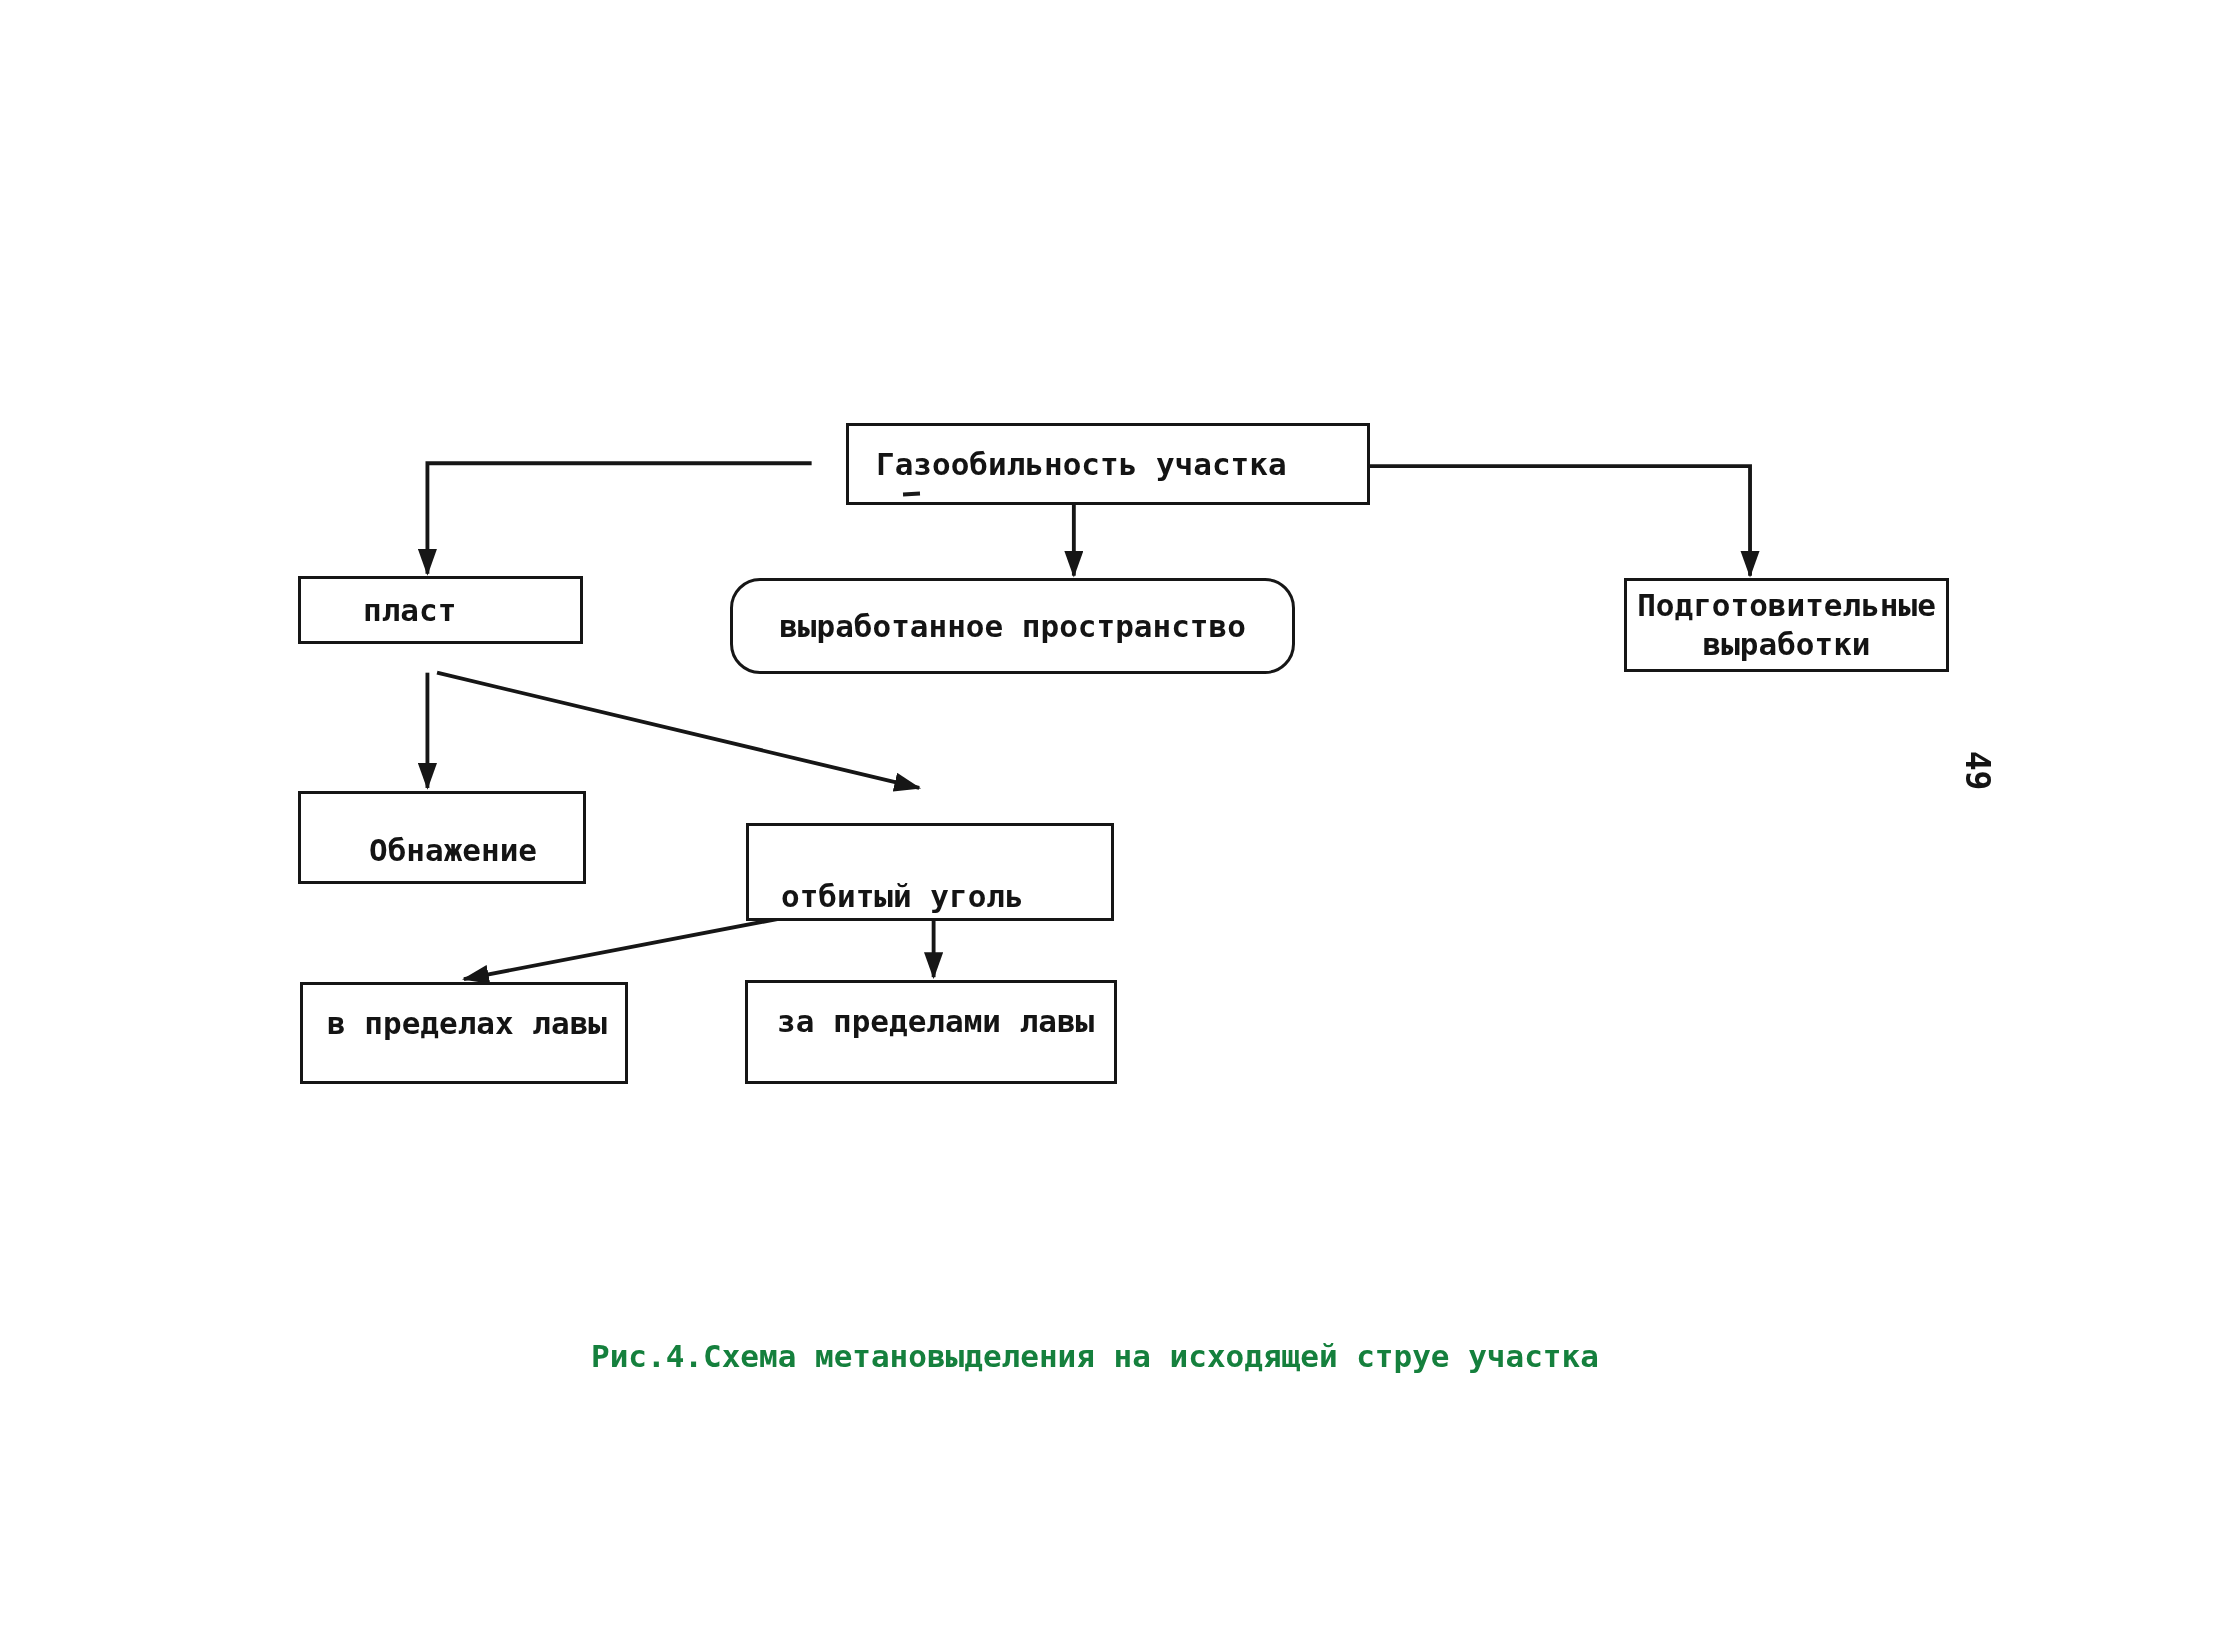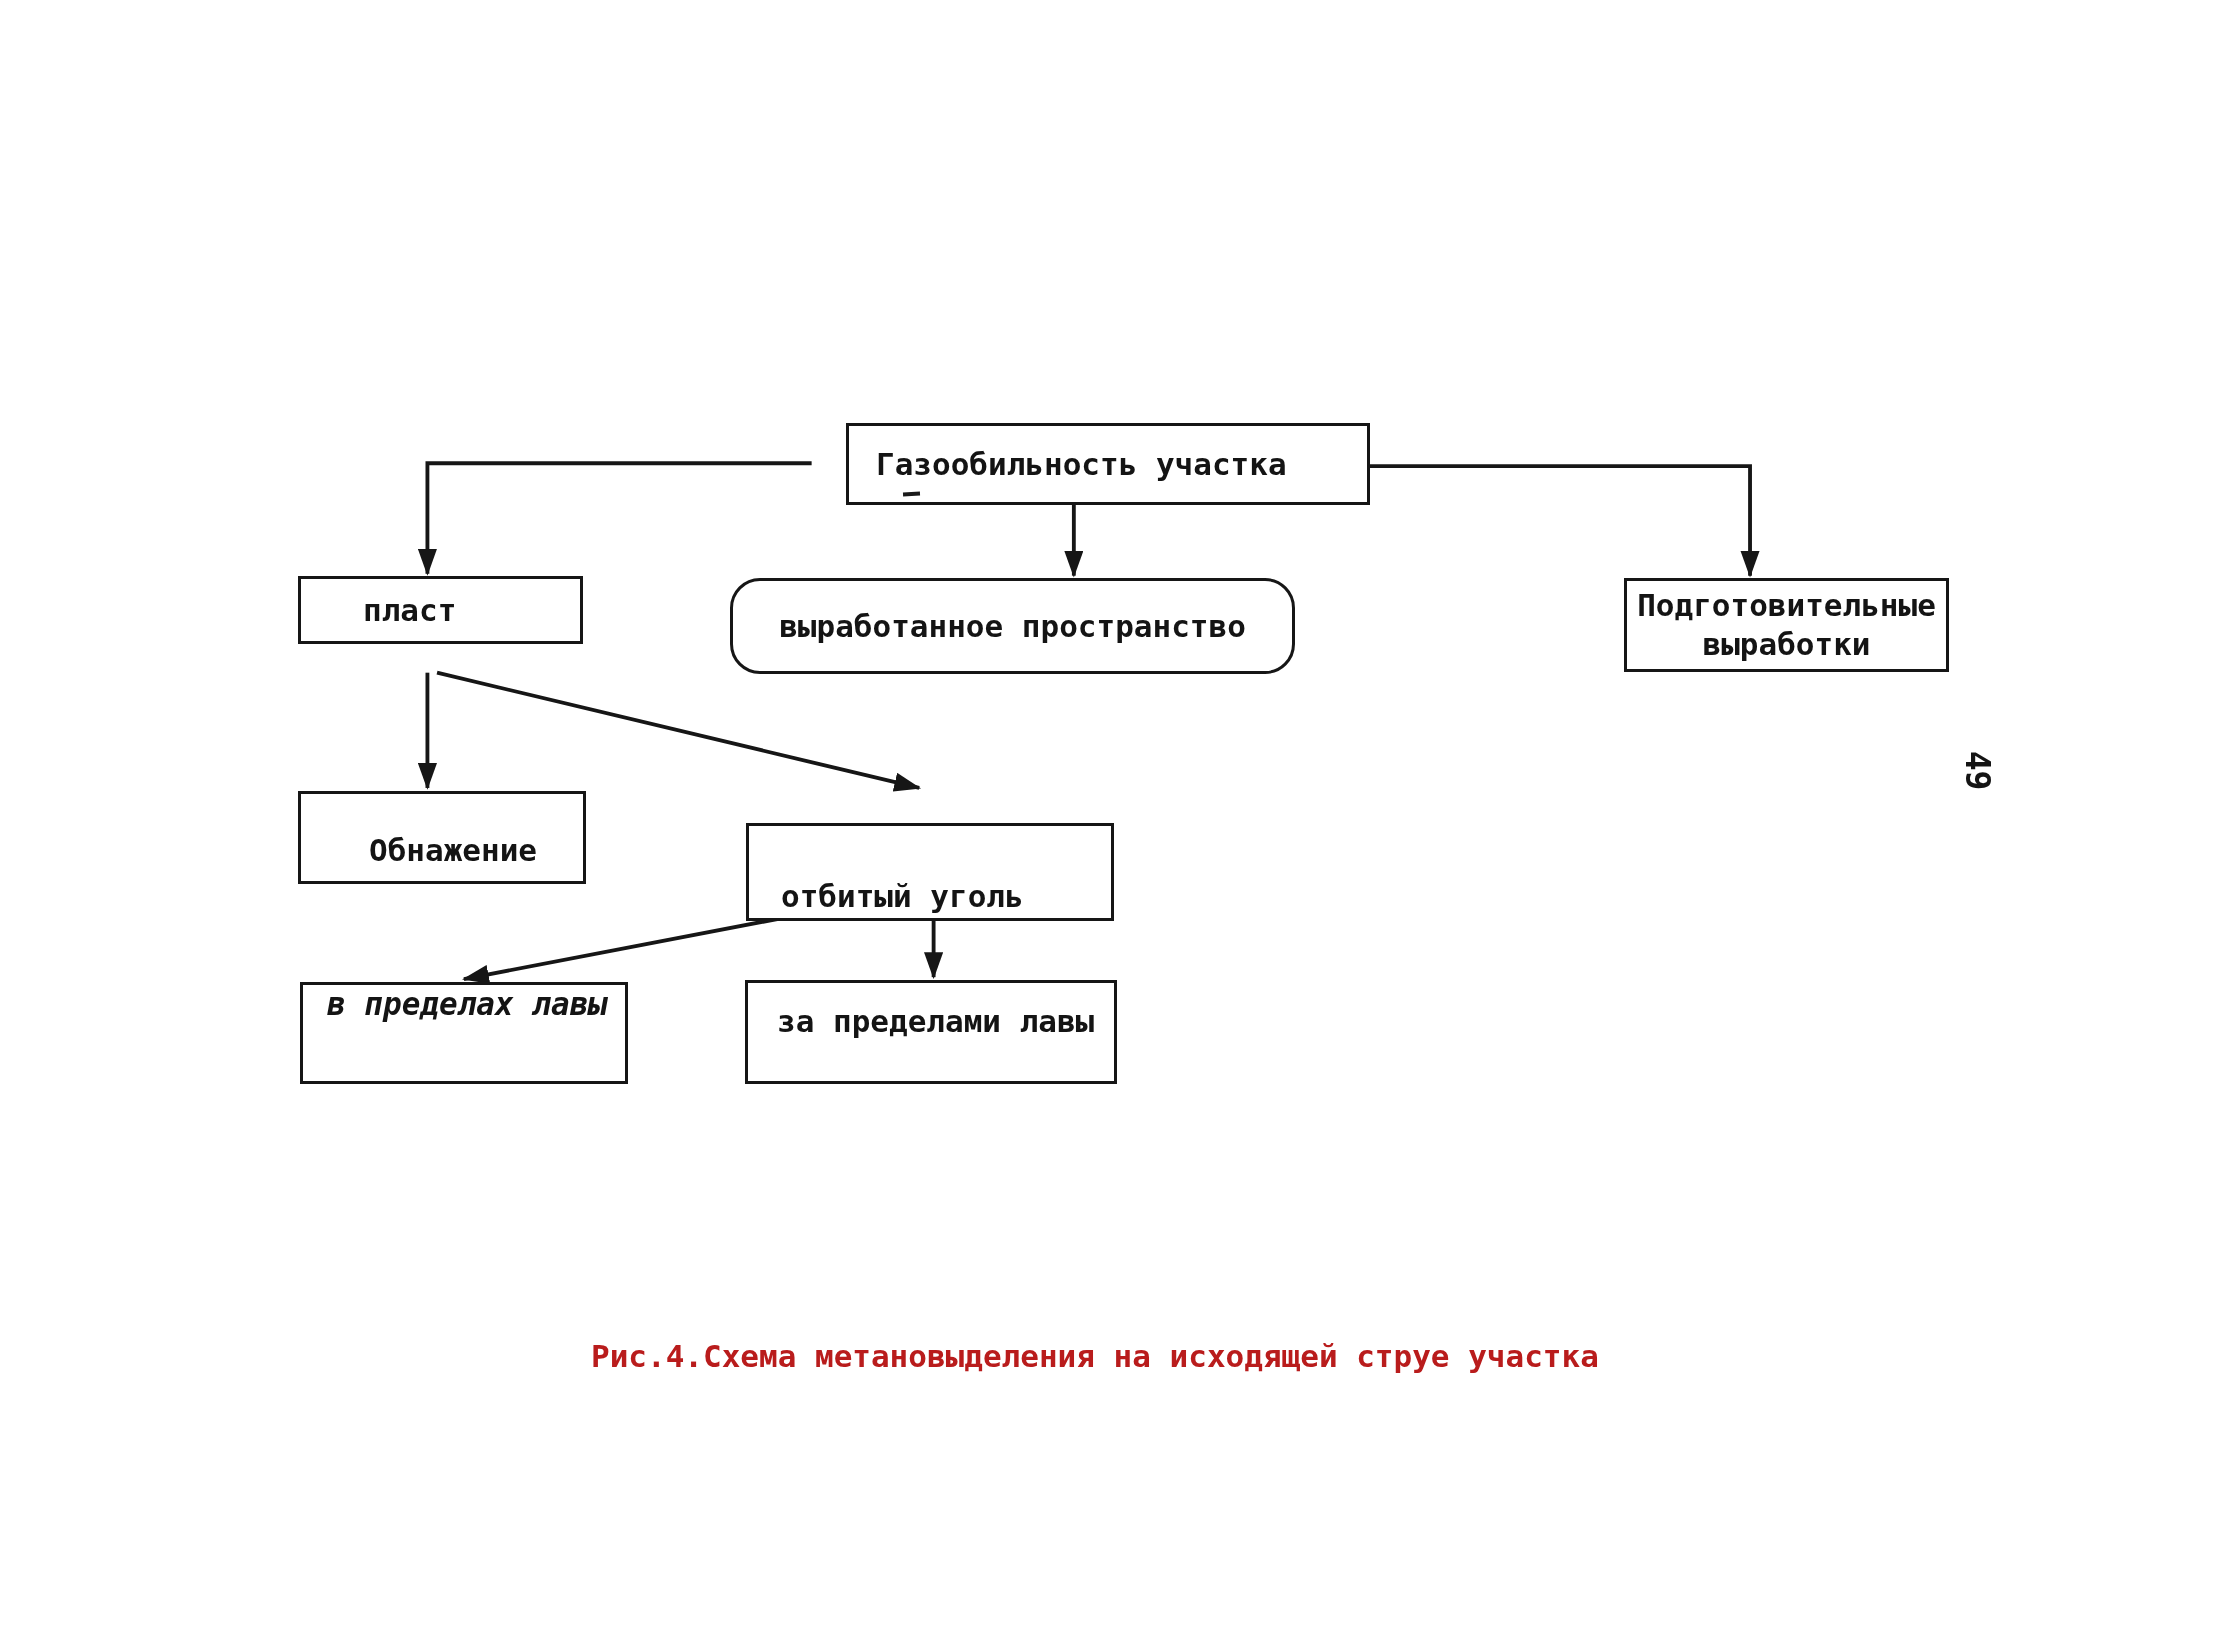--- a/index.html
+++ b/index.html
@@ -32,21 +32,21 @@
     color: #141414;
     white-space: pre-line;
   }
   .node-label.wrap { white-space: normal; text-align: center; }
   #figure-caption {
     position: absolute;
     left: 591px;
     top: 1338px;
     font-size: 31px;
     font-weight: bold;
-    color: #b91c1c;
+    color: #15803d;
     white-space: nowrap;
   }
   #page-number {
     position: absolute;
     left: 1958px;
     top: 751px;
     font-size: 33px;
     font-weight: bold;
     color: #141414;
     transform: rotate(90deg);
@@ -96,21 +96,21 @@
       </div>
       <div class="node" style="left: 1592px; top: 578px; width: 325px; height: 94px; justify-content: center; align-items: center; padding-left: 0px; padding-top: 0px; padding-bottom: 0px; margin-left: 32px;">
         <span class="node-label wrap">Подготовительные выработки</span>
       </div>
       <div class="node" style="left: 298px; top: 791px; width: 288px; height: 93px; justify-content: center; align-items: flex-end; padding-left: 22px; padding-top: 0px; padding-bottom: 11.5px;">
         <span class="node-label">Обнажение</span>
       </div>
       <div class="node" style="left: 746px; top: 791px; width: 368px; height: 98px; justify-content: flex-start; align-items: flex-end; padding-left: 32px; padding-top: 0px; padding-bottom: 2px; margin-top: 32px;">
         <span class="node-label">отбитый уголь</span>
       </div>
-      <div class="node" style="left: 300px; top: 982px; width: 328px; height: 102px; justify-content: flex-start; align-items: flex-start; padding-left: 24px; padding-bottom: 0px; font-style: italic;">
+      <div class="node" style="left: 300px; top: 982px; width: 328px; height: 102px; justify-content: flex-start; align-items: flex-start; padding-left: 24px; padding-top: 19px; padding-bottom: 0px;">
         <span class="node-label">в пределах лавы</span>
       </div>
       <div class="node" style="left: 745px; top: 980px; width: 372px; height: 104px; justify-content: flex-start; align-items: flex-start; padding-left: 29px; padding-top: 19px; padding-bottom: 0px;">
         <span class="node-label">за пределами лавы</span>
       </div>
     </div>
 
   <div id="scan-artifact-dash"></div>
 
   <div id="figure-caption">Рис.4.Схема метановыделения на исходящей струе участка</div>

